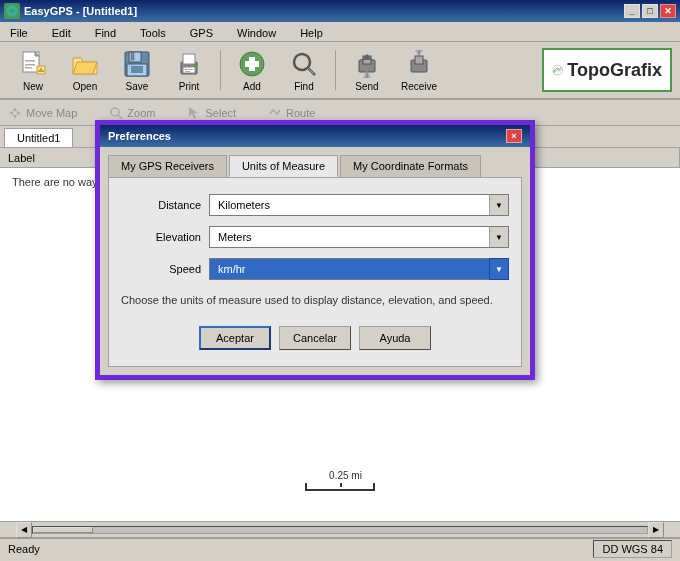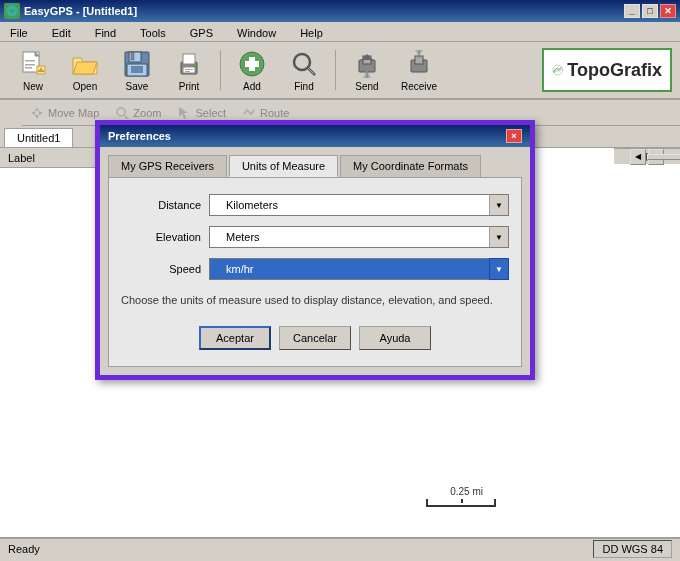--- a/index.html
+++ b/index.html
@@ -143,22 +143,21 @@
     }
 
     
     .toolbar2 {
       background: #d4d0c8;
       height: 26px;
       display: flex;
       align-items: center;
       padding: 0 8px;
       border-bottom: 1px solid #a0a0a0;
-      gap: 16px;
-      margin-left: 22px;
+      gap: 32px;
     }
     .toolbar2-item {
       display: flex;
       align-items: center;
       gap: 4px;
       color: #888;
       font-size: 11px;
       cursor: default;
     }
 
@@ -184,20 +183,21 @@
       background: white;
       z-index: 1;
     }
 
     
     .main-content {
       background: white;
       position: relative;
       height: calc(561px - 22px - 20px - 58px - 26px - 22px - 24px);
       display: flex;
+      flex-direction: column;
     }
 
     
     .col-headers {
       display: flex;
       background: #d4d0c8;
       border-bottom: 1px solid #a0a0a0;
       height: 20px;
       align-items: center;
     }
@@ -380,21 +380,21 @@
       flex: 1;
       position: relative;
       display: flex;
     }
     .select-wrapper select {
       width: 100%;
       height: 22px;
       border: 1px solid #7a7a7a;
       background: white;
       font-size: 11px;
-      padding: 0 12px;
+      padding: 0 4px;
       cursor: pointer;
     }
     .select-wrapper.highlighted select {
       background: #316ac5;
       color: white;
     }
     .select-arrow {
       position: absolute;
       right: 0;
       top: 0;

